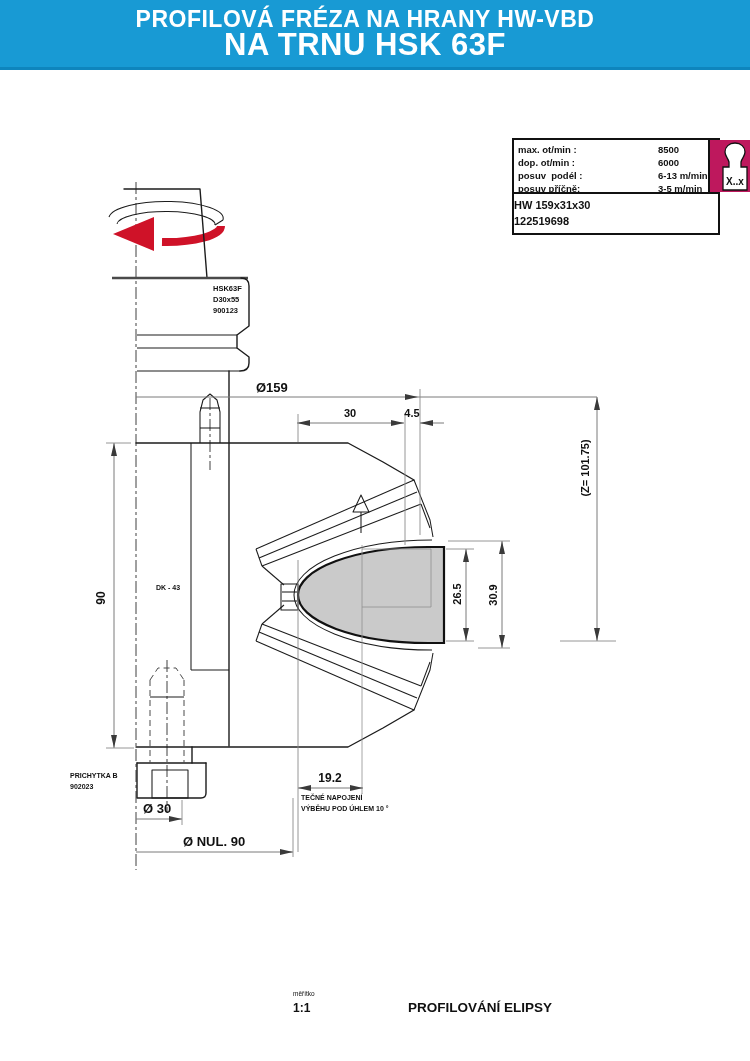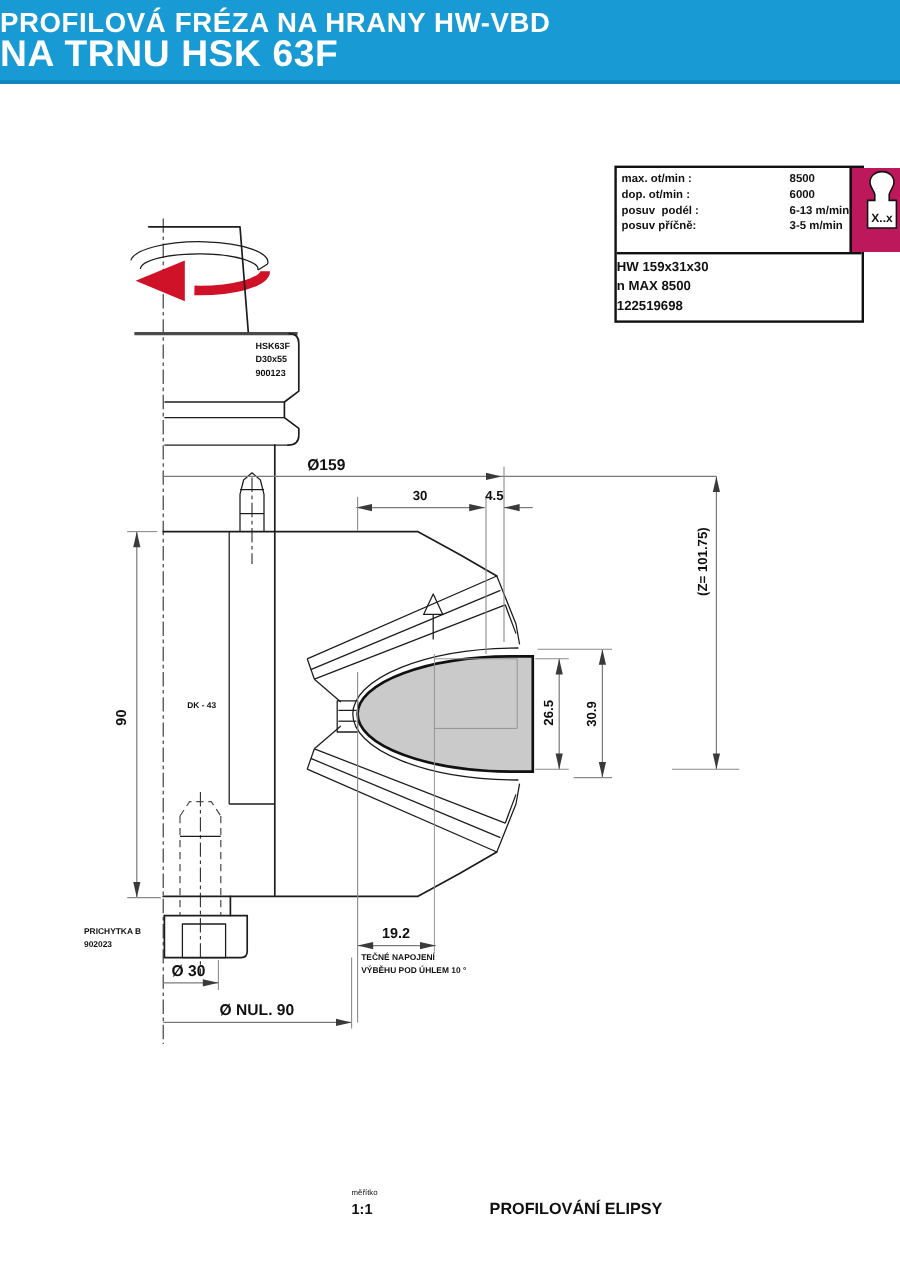--- a/index.html
+++ b/index.html
@@ -1,27 +1,27 @@
 <!DOCTYPE html>
 <html><head>
 <meta charset="utf-8">
 <style>
   html,body{margin:0;padding:0;background:#ffffff;}
   .page{position:relative;width:750px;height:1061px;background:#ffffff;overflow:hidden;
         font-family:"Liberation Sans",sans-serif;}
   
   .hdr{position:absolute;left:0;top:0;width:750px;height:70px;background:#189ad4;
-       border-bottom:3px solid #0e85bd;color:#ffffff;text-align:left;box-sizing:border-box;
+       border-bottom:3px solid #0e85bd;color:#ffffff;text-align:center;box-sizing:border-box;
        padding:6px 20px 0 0;}
   .hdr .l1{font-size:23px;font-weight:bold;letter-spacing:.5px;line-height:26px;}
   .hdr .l2{font-size:31px;font-weight:bold;letter-spacing:.5px;line-height:26px;}
   
   .spec{position:absolute;left:512px;top:138px;width:208px;border:2px solid #111;
         background:#fff;box-sizing:border-box;}
-  .spec-top{display:flex;height:70px;}
+  .spec-top{display:flex;height:52px;}
   .spec-rows{flex:1;padding:3px 0 0 4px;}
   .spec-row{display:flex;font-size:9.5px;font-weight:bold;line-height:13px;color:#111;}
   .spec-label{width:92px;white-space:pre;}
   .spec-value{white-space:pre;margin-left:48px;}
   .spec-icon{width:52px;background:#be185d;border-left:2px solid #111;position:relative;}
   .spec-bottom{border-top:2px solid #111;text-align:left;font-size:11px;font-weight:bold;
         color:#111;padding:3px 0 4px 0;}
   .spec-bottom div{line-height:16px;}
   
   svg.draw{position:absolute;left:0;top:0;}
@@ -259,18 +259,17 @@
       </div>
       <div class="spec-icon">
         <svg width="50" height="54" viewBox="0 0 44 54">
           <path d="M22,3 C28,3 32,7 32,12 C32,16 29,18 28,22 L28,27 L34,27 L34,50 L10,50 L10,27 L16,27 L16,22 C15,18 12,16 12,12 C12,7 16,3 22,3 Z" fill="#ffffff" stroke="#111" stroke-width="1.3"></path>
           <text x="22" y="45" text-anchor="middle" font-size="10">X..x</text>
         </svg>
       </div>
     </div>
     <div class="spec-bottom">
       <div>HW 159x31x30</div>
-      <div>n MAX 8500</div>
       <div>122519698</div>
     </div>
   </div>
 
 </div>
 
 </body></html>

